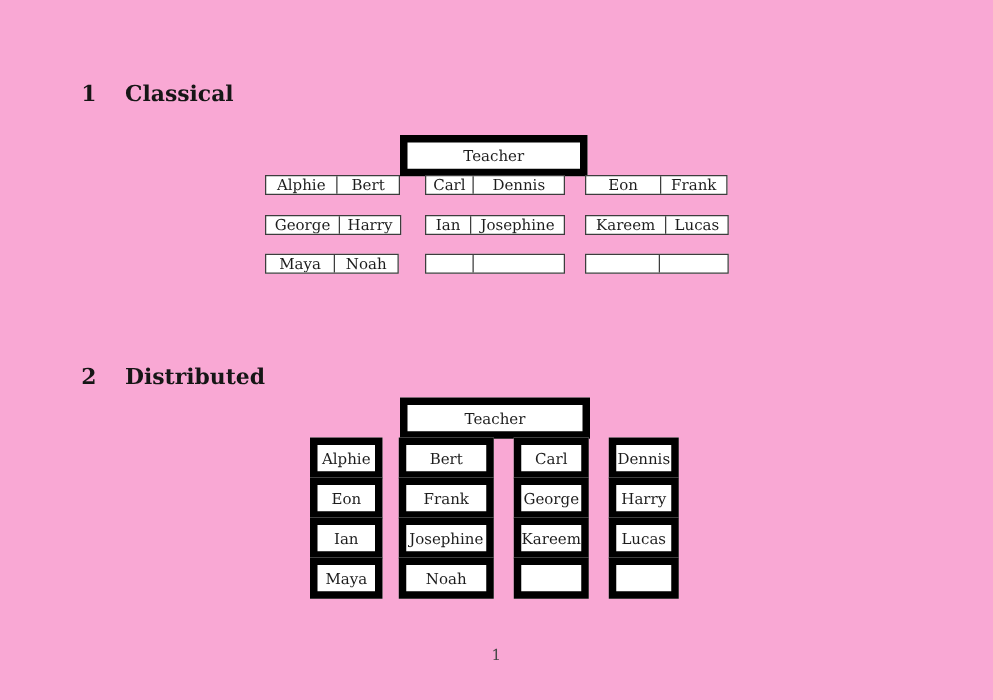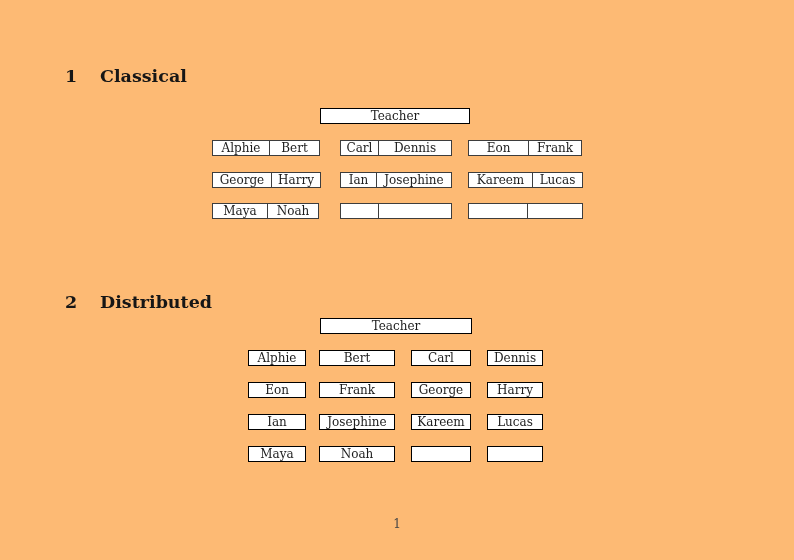--- a/index.html
+++ b/index.html
@@ -5,21 +5,21 @@
   * { margin: 0; padding: 0; box-sizing: border-box; }
   html, body { background: #ffffff; }
   body {
     width: 794px; height: 560px;
     font-family: "DejaVu Serif", "Liberation Serif", serif;
     color: #1c1c1c;
   }
   .page {
     position: relative;
     width: 794px; height: 560px;
-    background: #fdba74;
+    background: #f9a8d4;
     overflow: hidden;
   }
   .heading {
     position: absolute;
     left: 65px;
     font-weight: bold;
     font-size: 17.5px;
     line-height: 20px;
     white-space: nowrap;
     color: #161616;
@@ -39,22 +39,22 @@
     justify-content: center;
     font-size: 12px;
     line-height: 14px;
     white-space: nowrap;
     overflow: hidden;
   }
   .seat.first { border-right: 1px solid #3d3d3d; }
   .seat.rest { flex: 1; }
   .single {
     position: absolute;
-    height: 16px;
-    border: 1px solid #000000;
+    height: 33px;
+    border: 6px solid #000000;
     background: #ffffff;
     display: flex;
     align-items: center;
     justify-content: center;
     font-size: 12px;
     line-height: 14px;
     white-space: nowrap;
   }
   .pagenum {
     position: absolute;

